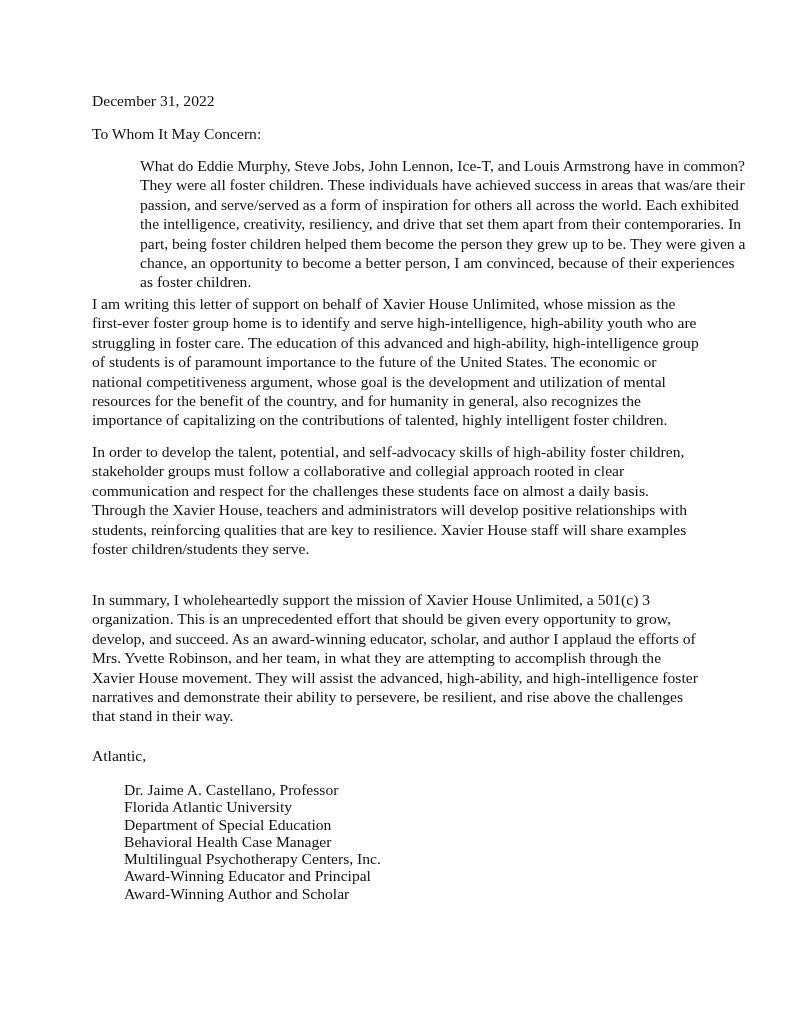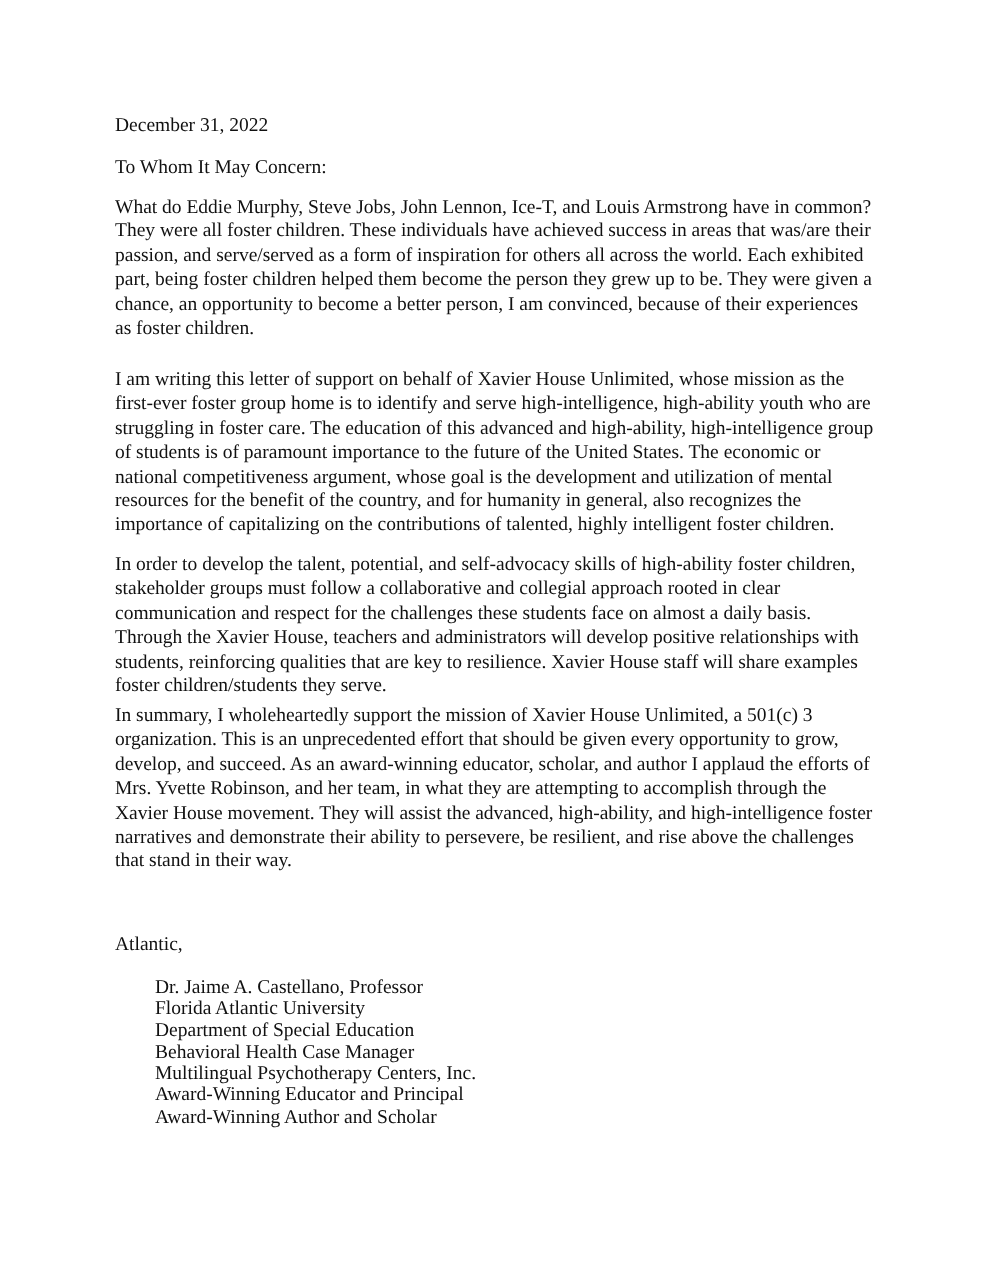--- a/index.html
+++ b/index.html
@@ -17,24 +17,25 @@
 
 <div class="page">
   <div class="block" style="top:91px;">
     <div class="line">December 31, 2022</div>
   </div>
 
   <div class="block" style="top:124px;">
     <div class="line">To Whom It May Concern:</div>
   </div>
 
-  <div class="block" style="top:156px;">
+  <div class="block" style="top:156px;margin-left:48px;">
     <div class="line">What do Eddie Murphy, Steve Jobs, John Lennon, Ice-T, and Louis Armstrong have in common?</div>
     <div class="line">They were all foster children. These individuals have achieved success in areas that was/are their</div>
     <div class="line">passion, and serve/served as a form of inspiration for others all across the world. Each exhibited</div>
+    <div class="line">the intelligence, creativity, resiliency, and drive that set them apart from their contemporaries. In</div>
     <div class="line">part, being foster children helped them become the person they grew up to be. They were given a</div>
     <div class="line">chance, an opportunity to become a better person, I am convinced, because of their experiences</div>
     <div class="line">as foster children.</div>
   </div>
 
   <div class="block" style="top:294px;">
     <div class="line">I am writing this letter of support on behalf of Xavier House Unlimited, whose mission as the</div>
     <div class="line">first-ever foster group home is to identify and serve high-intelligence, high-ability youth who are</div>
     <div class="line">struggling in foster care. The education of this advanced and high-ability, high-intelligence group</div>
     <div class="line">of students is of paramount importance to the future of the United States. The economic or</div>
@@ -45,21 +46,21 @@
 
   <div class="block" style="top:442px;font-family:Liberation Serif, serif;">
     <div class="line">In order to develop the talent, potential, and self-advocacy skills of high-ability foster children,</div>
     <div class="line">stakeholder groups must follow a collaborative and collegial approach rooted in clear</div>
     <div class="line">communication and respect for the challenges these students face on almost a daily basis.</div>
     <div class="line">Through the Xavier House, teachers and administrators will develop positive relationships with</div>
     <div class="line">students, reinforcing qualities that are key to resilience. Xavier House staff will share examples</div>
     <div class="line">foster children/students they serve.</div>
   </div>
 
-  <div class="block" style="top:563px;">
+  <div class="block" style="top:590px;">
     <div class="line">In summary, I wholeheartedly support the mission of Xavier House Unlimited, a 501(c) 3</div>
     <div class="line">organization. This is an unprecedented effort that should be given every opportunity to grow,</div>
     <div class="line">develop, and succeed. As an award-winning educator, scholar, and author I applaud the efforts of</div>
     <div class="line">Mrs. Yvette Robinson, and her team, in what they are attempting to accomplish through the</div>
     <div class="line">Xavier House movement. They will assist the advanced, high-ability, and high-intelligence foster</div>
     <div class="line">narratives and demonstrate their ability to persevere, be resilient, and rise above the challenges</div>
     <div class="line">that stand in their way.</div>
   </div>
 
   <div class="block" style="top:746px;">

